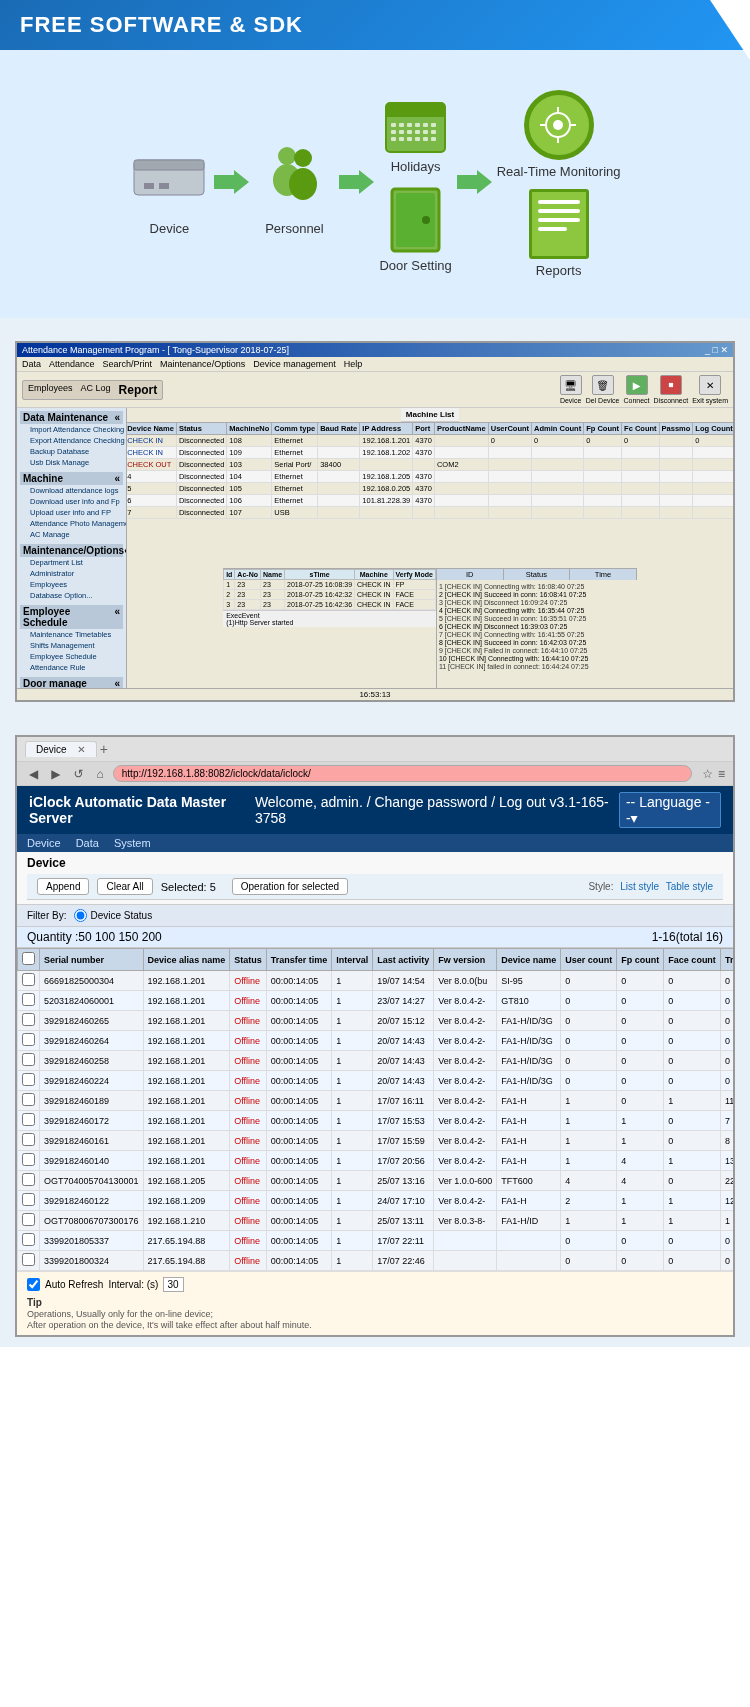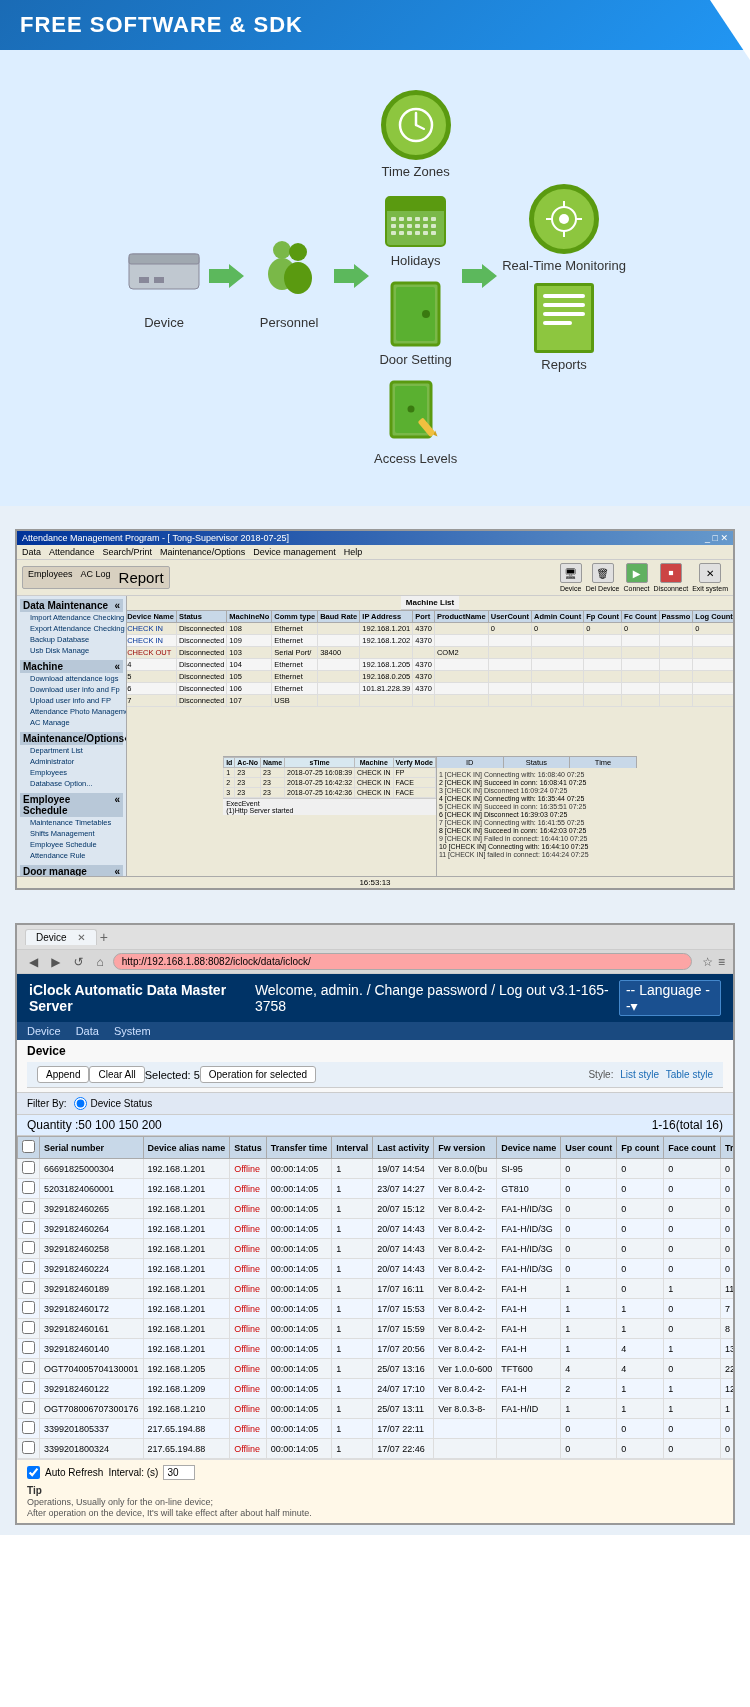--- a/index.html
+++ b/index.html
@@ -353,20 +353,21 @@
       background: #e8f0f8;
       border-bottom: 1px solid #ccc;
       padding: 4px 10px;
       display: flex;
       justify-content: space-between;
       align-items: center;
     }
     .iclock-toolbar-left {
       display: flex;
       align-items: center;
+      gap: 8px;
       font-size: 11px;
     }
     .iclock-toolbar-btn {
       background: #fff;
       border: 1px solid #aaa;
       border-radius: 3px;
       padding: 2px 8px;
       font-size: 10px;
       cursor: pointer;
     }
@@ -420,21 +421,21 @@
       border-top: 1px solid #ddd;
       padding: 5px 10px;
     }
     .auto-refresh-bar {
       display: flex;
       align-items: center;
       gap: 5px;
       font-size: 10px;
     }
     .refresh-input {
-      width: 32px;
+      width: 21px;
       border: 1px solid #aaa;
       padding: 1px 3px;
       font-size: 10px;
     }
     .tip-section {
       margin-top: 5px;
       font-size: 10px;
     }
     .tip-label { font-weight: bold; color: #333; }
     .tip-text { color: #555; font-size: 9px; }
@@ -496,30 +497,20 @@
     </div>
 
     <div>
       <svg width="35" height="30" viewBox="0 0 35 30">
         <polygon points="0,8 20,8 20,3 35,15 20,27 20,22 0,22" fill="#5cb85c"></polygon>
       </svg>
     </div>
 
     <div class="workflow-center">
 
-      <div class="center-item">
-        <div class="green-circle-icon">
-          <svg width="40" height="40" viewBox="0 0 40 40">
-            <circle cx="20" cy="20" r="16" fill="none" stroke="#fff" stroke-width="2.5"></circle>
-            <line x1="20" y1="20" x2="20" y2="8" stroke="#fff" stroke-width="2.5" stroke-linecap="round"></line>
-            <line x1="20" y1="20" x2="28" y2="24" stroke="#fff" stroke-width="2" stroke-linecap="round"></line>
-          </svg>
-        </div>
-        <span class="workflow-label">Time Zones</span>
-      </div>
 
       <div class="center-item">
         <div style="width:65px;height:60px;">
           <svg width="65" height="60" viewBox="0 0 65 60">
             <rect x="3" y="8" width="59" height="49" rx="4" fill="#7ab848" stroke="#5a9a10" stroke-width="2"></rect>
             <rect x="3" y="8" width="59" height="14" rx="4" fill="#5a9a10"></rect>
             <rect x="3" y="16" width="59" height="6" fill="#5a9a10"></rect>
 
             <g fill="#fff" opacity="0.7">
               <rect x="8" y="28" width="5" height="4" rx="1"></rect>
@@ -550,33 +541,20 @@
         <div style="width:55px;height:70px;">
           <svg width="55" height="70" viewBox="0 0 55 70">
             <rect x="4" y="5" width="47" height="62" rx="3" fill="#7ab848" stroke="#5a9a10" stroke-width="3"></rect>
             <rect x="8" y="9" width="39" height="54" rx="2" fill="#5ab030"></rect>
             <circle cx="38" cy="36" r="4" fill="#3a7a10"></circle>
           </svg>
         </div>
         <span class="workflow-label">Door Setting</span>
       </div>
 
-      <div class="center-item">
-        <div style="width:70px;height:70px;position:relative;">
-          <svg width="70" height="70" viewBox="0 0 70 70">
-            <rect x="10" y="5" width="40" height="55" rx="3" fill="#7ab848" stroke="#5a9a10" stroke-width="3"></rect>
-            <rect x="14" y="9" width="32" height="47" rx="2" fill="#5ab030"></rect>
-            <circle cx="30" cy="32" r="3.5" fill="#3a7a10"></circle>
-
-            <rect x="42" y="40" width="7" height="20" rx="2" fill="#f0c040" transform="rotate(-40 46 50)"></rect>
-            <polygon points="46,60 50,58 48,64" fill="#d0a020" transform="rotate(-40 46 50)"></polygon>
-          </svg>
-        </div>
-        <span class="workflow-label">Access Levels</span>
-      </div>
     </div>
 
     <div>
       <svg width="35" height="30" viewBox="0 0 35 30">
         <polygon points="0,8 20,8 20,3 35,15 20,27 20,22 0,22" fill="#5cb85c"></polygon>
       </svg>
     </div>
 
     <div class="workflow-center">
 
@@ -624,21 +602,21 @@
       <span>Search/Print</span>
       <span>Maintenance/Options</span>
       <span>Device management</span>
       <span>Help</span>
     </div>
 
     <div style="background:#ece9d8; border-bottom:1px solid #ccc; display:flex; padding:3px 5px; gap:3px; align-items:center;">
       <div style="display:flex; gap:8px; background:#d8d0c0; border:1px solid #aaa; padding:2px 5px; border-radius:2px;">
         <span style="font-size:9px; cursor:pointer;">Employees</span>
         <span style="font-size:9px; cursor:pointer;">AC Log</span>
-        <span style="font-size:15px; cursor:pointer;">Report</span>
+        <span style="font-size:12px; cursor:pointer;font-weight:bold;">Report</span>
       </div>
       <div style="flex:1;"></div>
       <div style="display:flex; gap:4px;">
         <div class="sw-toolbar-btn">
           <div class="sw-btn-icon">🖥</div>
           <span style="font-size:7px;">Device</span>
         </div>
         <div class="sw-toolbar-btn">
           <div class="sw-btn-icon">🗑</div>
           <span style="font-size:7px;">Del Device</span>

